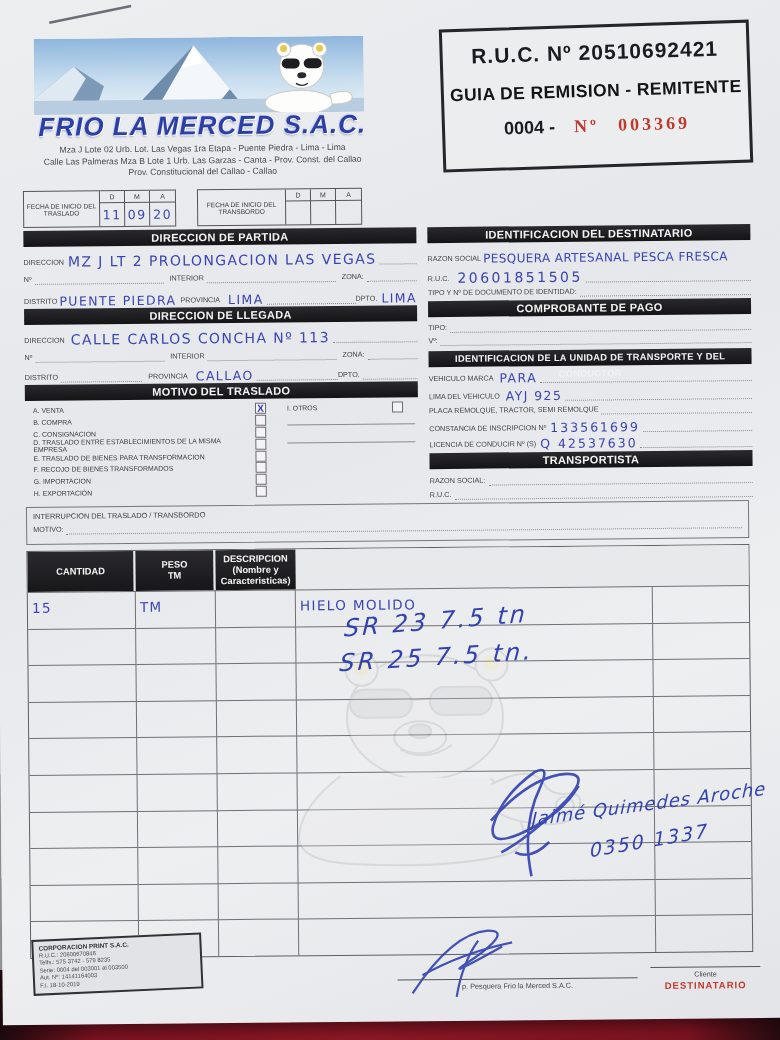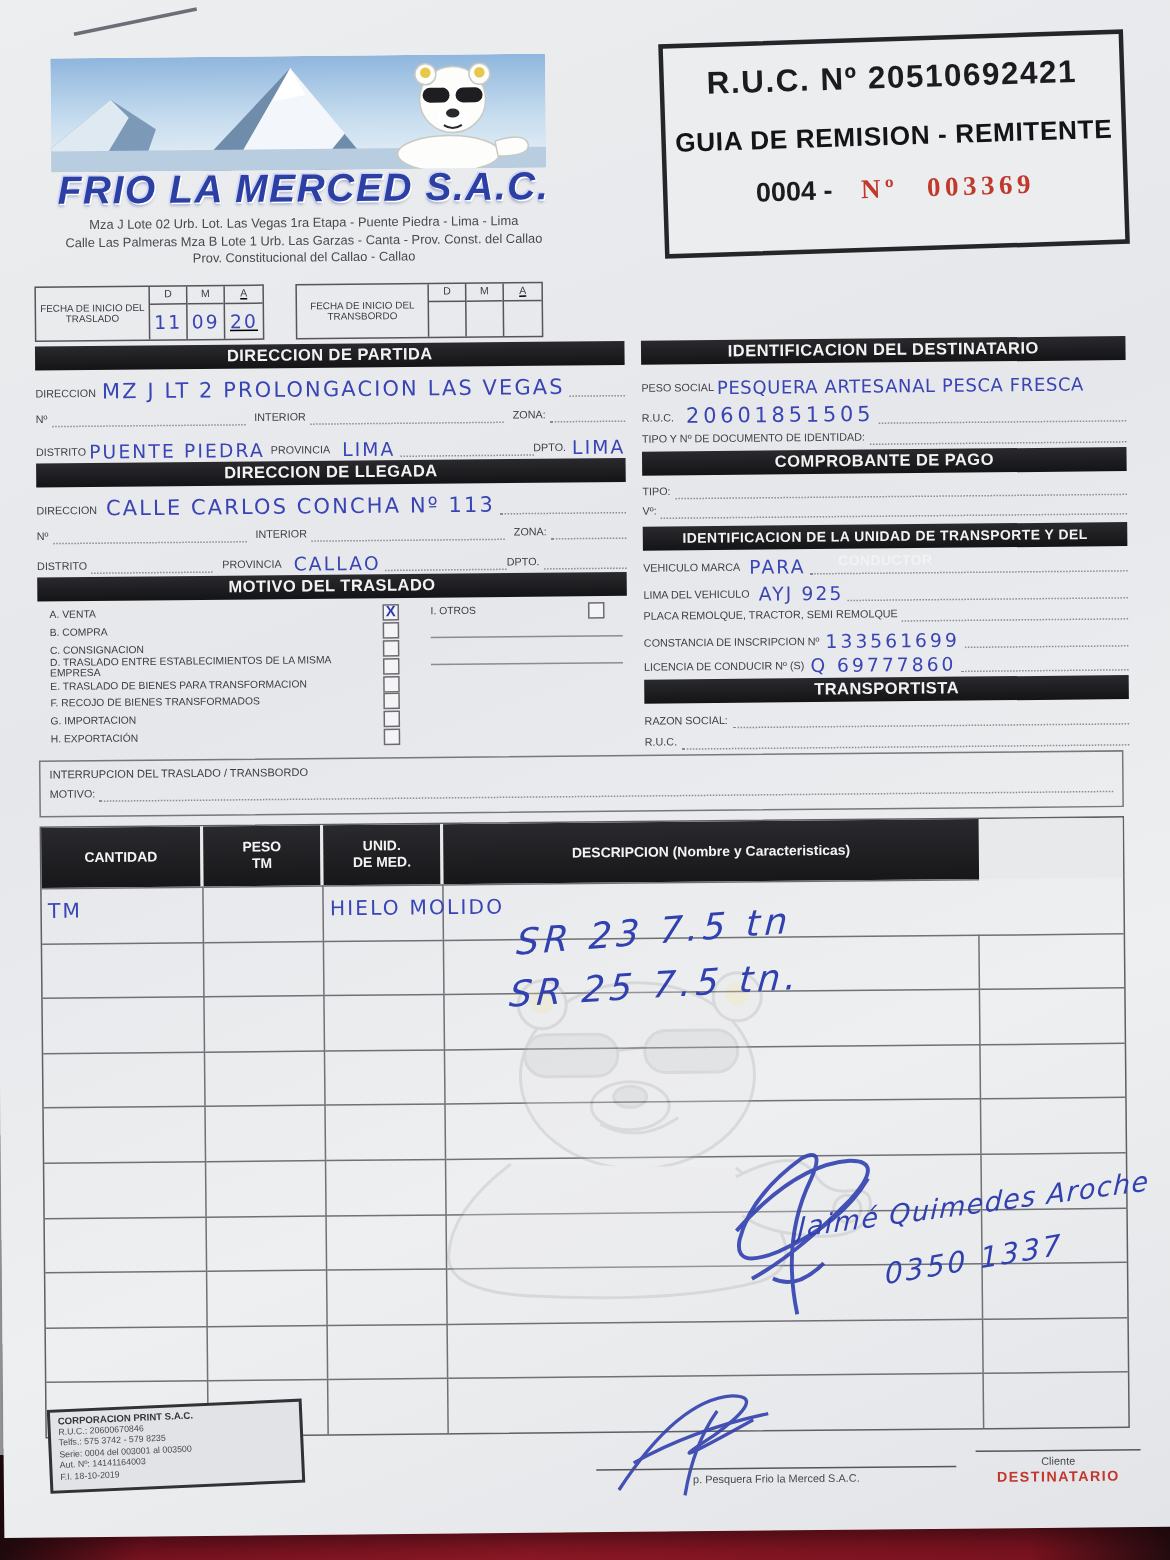--- a/index.html
+++ b/index.html
@@ -40,21 +40,21 @@
   .rucbox .ruc { font-size:21px; font-weight:bold; color:#1c1c20; letter-spacing:1px; }
   .rucbox .doctype { font-size:17.5px; font-weight:bold; color:#141417; margin-top:16px; letter-spacing:.4px; }
   .rucbox .numrow { margin-top:14px; font-size:18px; font-weight:bold; color:#1c1c20; }
   .rucbox .numrow .red { color:#c0392b; font-family:"Liberation Serif", serif; letter-spacing:3px; margin-left:14px; }
 
   
   .datebox { border:1.5px solid #55555a; display:flex; background:transparent; height:37px; }
   .datebox .lbl { width:76px; border-right:1.5px solid #55555a; font-size:6.6px; color:#3c3c42;
                   display:flex; align-items:center; justify-content:center; text-align:center; padding:2px; }
   .datebox .col { width:25px; border-right:1.5px solid #55555a; display:flex; flex-direction:column; }
-  .datebox .col:last-child { border-right:none;text-decoration:underline; }
+  .datebox .col:last-child { border-right:none; }
   .datebox .col .h { height:12px; border-bottom:1.5px solid #55555a; font-size:7px; color:#3c3c42;
                      display:flex; align-items:center; justify-content:center; }
   .datebox .col .v { flex:1; display:flex; align-items:center; justify-content:center; }
 
   
   .bar {
     background:linear-gradient(180deg,#2a2a2e,#141417);
     color:#f2f2f2; font-weight:bold; text-align:center;
     font-size:11px; height:16px; line-height:16px; letter-spacing:.3px;
   }
@@ -294,21 +294,21 @@
   </div>
   <div class="abs mrow" style="left:290px;top:406px;width:128px;">
     <span class="mlab" style="width:105px">I. OTROS</span>
     <span class="cb"></span>
   </div>
   <div class="abs" style="left:290px;top:428px;width:128px;border-bottom:1px solid #8b8b90;"></div>
   <div class="abs" style="left:290px;top:446px;width:128px;border-bottom:1px solid #8b8b90;"></div>
 
   <div class="abs bar" style="left:432px;top:232px;width:323px;">IDENTIFICACION DEL DESTINATARIO</div>
   <div class="abs fline" style="left:432px;top:253px;width:323px;height:16px;">
-    <span class="lab">PESO SOCIAL</span>
+    <span class="lab">RAZON SOCIAL</span>
     <span class="hw" style="margin-left:2px;letter-spacing:.4px;font-size:12px;">PESQUERA ARTESANAL PESCA FRESCA</span>
   </div>
   <div class="abs fline" style="left:432px;top:272px;width:323px;height:17px;">
     <span class="lab">R.U.C.</span>
     <span class="hw big" style="margin-left:8px;letter-spacing:2.5px;">20601851505</span>
     <span class="dots"></span>
   </div>
   <div class="abs fline" style="left:432px;top:292px;width:323px;height:11px;">
     <span class="lab">TIPO Y Nº DE DOCUMENTO DE IDENTIDAD:</span>
       <span class="dots"></span>
@@ -339,21 +339,21 @@
     <span class="lab">PLACA REMOLQUE, TRACTOR, SEMI REMOLQUE</span>
       <span class="dots"></span>
   </div>
   <div class="abs fline" style="left:432px;top:424px;width:323px;height:15px;">
     <span class="lab">CONSTANCIA DE INSCRIPCION Nº</span>
     <span class="hw" style="margin-left:4px;letter-spacing:2px;">133561699</span>
     <span class="dots"></span>
   </div>
   <div class="abs fline" style="left:432px;top:440px;width:323px;height:15px;">
     <span class="lab">LICENCIA DE CONDUCIR Nº (S)</span>
-    <span class="hw" style="margin-left:4px;letter-spacing:2px;">Q 69777860</span>
+    <span class="hw" style="margin-left:4px;letter-spacing:2px;">Q 42537630</span>
     <span class="dots"></span>
   </div>
 
   <div class="abs bar" style="left:432px;top:458px;width:323px;">TRANSPORTISTA</div>
   <div class="abs fline" style="left:432px;top:480px;width:323px;height:11px;">
     <span class="lab">RAZON SOCIAL:</span>
       <span class="dots"></span>
   </div>
   <div class="abs fline" style="left:432px;top:494px;width:323px;height:11px;">
     <span class="lab">R.U.C.</span>
@@ -366,25 +366,24 @@
       <span class="lab">MOTIVO:</span>
         <span class="dots"></span>
     </div>
   </div>
 
   <div class="abs gtable" style="left:28px;top:552px;width:723px;">
     <div class="gt-head">
       <div>CANTIDAD</div>
       <div>PESO
 TM</div>
-      <div>UNID.
-DE MED.</div>
       <div>DESCRIPCION (Nombre y Caracteristicas)</div>
     </div>
     <div class="gt-row" style="border-top:none">
+      <div><span class="hw">15</span></div>
       <div><span class="hw">TM</span></div>
       <div><span class="hw"></span></div>
       <div><span class="hw">HIELO MOLIDO</span></div>
       <div><span class="hw"></span></div>
     </div>
     <div class="gt-row">
         <div></div>
         <div></div>
         <div></div>
         <div></div>

